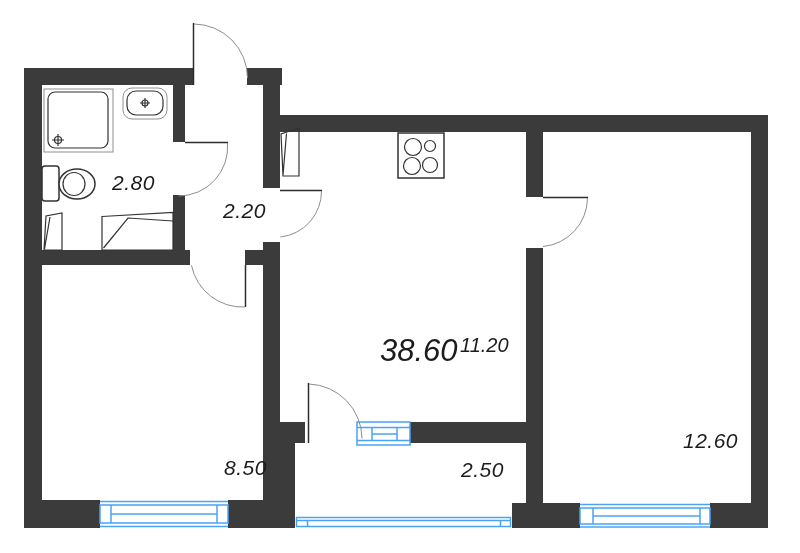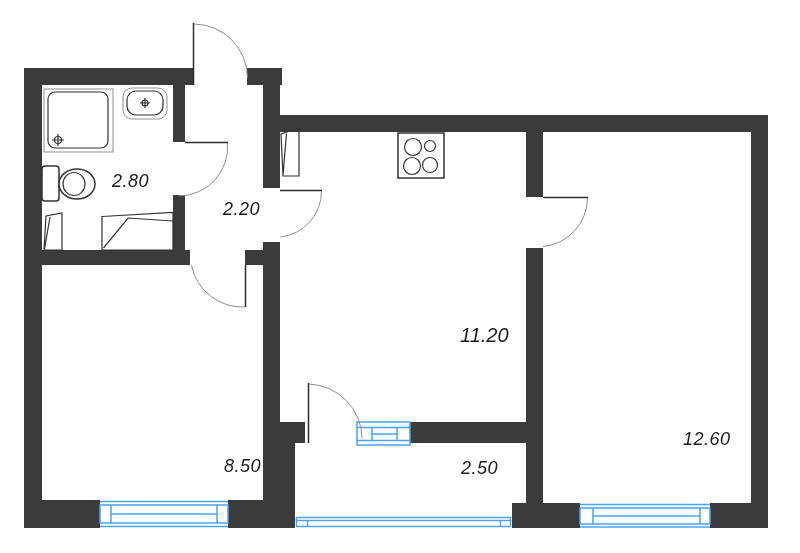--- a/index.html
+++ b/index.html
@@ -15,21 +15,21 @@
   .win{stroke:var(--window,#4aa3f7);fill:none;stroke-width:1.5px;}
   .winbox{stroke:var(--window,#4aa3f7);fill:#fff;stroke-width:1.5px;}
   .fx{stroke:var(--outline,#333);fill:#fff;stroke-width:1.5px;}
   .fxl{stroke:var(--outline,#333);fill:none;stroke-width:1.2px;}
   .fxthin{stroke:#8f8f8f;fill:#fff;stroke-width:1px;}
   .arc{stroke:var(--arc,#8e8e8e);fill:none;stroke-width:1px;}
   .leaf{stroke:#2c2c2c;fill:none;stroke-width:1.5px;}
   .lbl{
     position:absolute;
     font-style:italic;
-    font-size:18px;
+    font-size:21px;
     color:var(--text,#1c1c1c);
     white-space:nowrap;
     letter-spacing:0.5px;
   }
   .lbl-total{font-size:31px;letter-spacing:0;}
   .lbl-kitchen{font-size:20px;letter-spacing:0;}
 </style>
 </head>
 <body>
 
@@ -162,17 +162,18 @@
       <path class="fxl" d="M62,213 L62,250 L44,250 L46,216 Z M44.5,249 L50,217" stroke-width="1.3"></path>
     </g>
 
     <g>
       <path class="fxl" d="M102,216.5 L173,212.5 L173,250 L102,250 Z M103.5,248 L128,218 L173,221" stroke-width="1.3"></path>
     </g>
   </svg>
 
   <div class="lbl" style="left:112px;top:171px;">2.80</div>
   <div class="lbl" style="left:191px;top:199px;margin-left:32px;">2.20</div>
-  <div class="lbl lbl-kitchen" style="left:460px;top:324px;">11.20</div>
+  <div class="lbl lbl-total" style="left:380px;top:333px;">38.60</div>
+  <div class="lbl lbl-kitchen" style="left:460px;top:334px;">11.20</div>
   <div class="lbl" style="left:683px;top:381px;margin-top:48px;">12.60</div>
   <div class="lbl" style="left:204px;top:456px;margin-left:20px;">8.50</div>
   <div class="lbl" style="left:461px;top:458px;">2.50</div>
 </div>
 
 </body></html>

